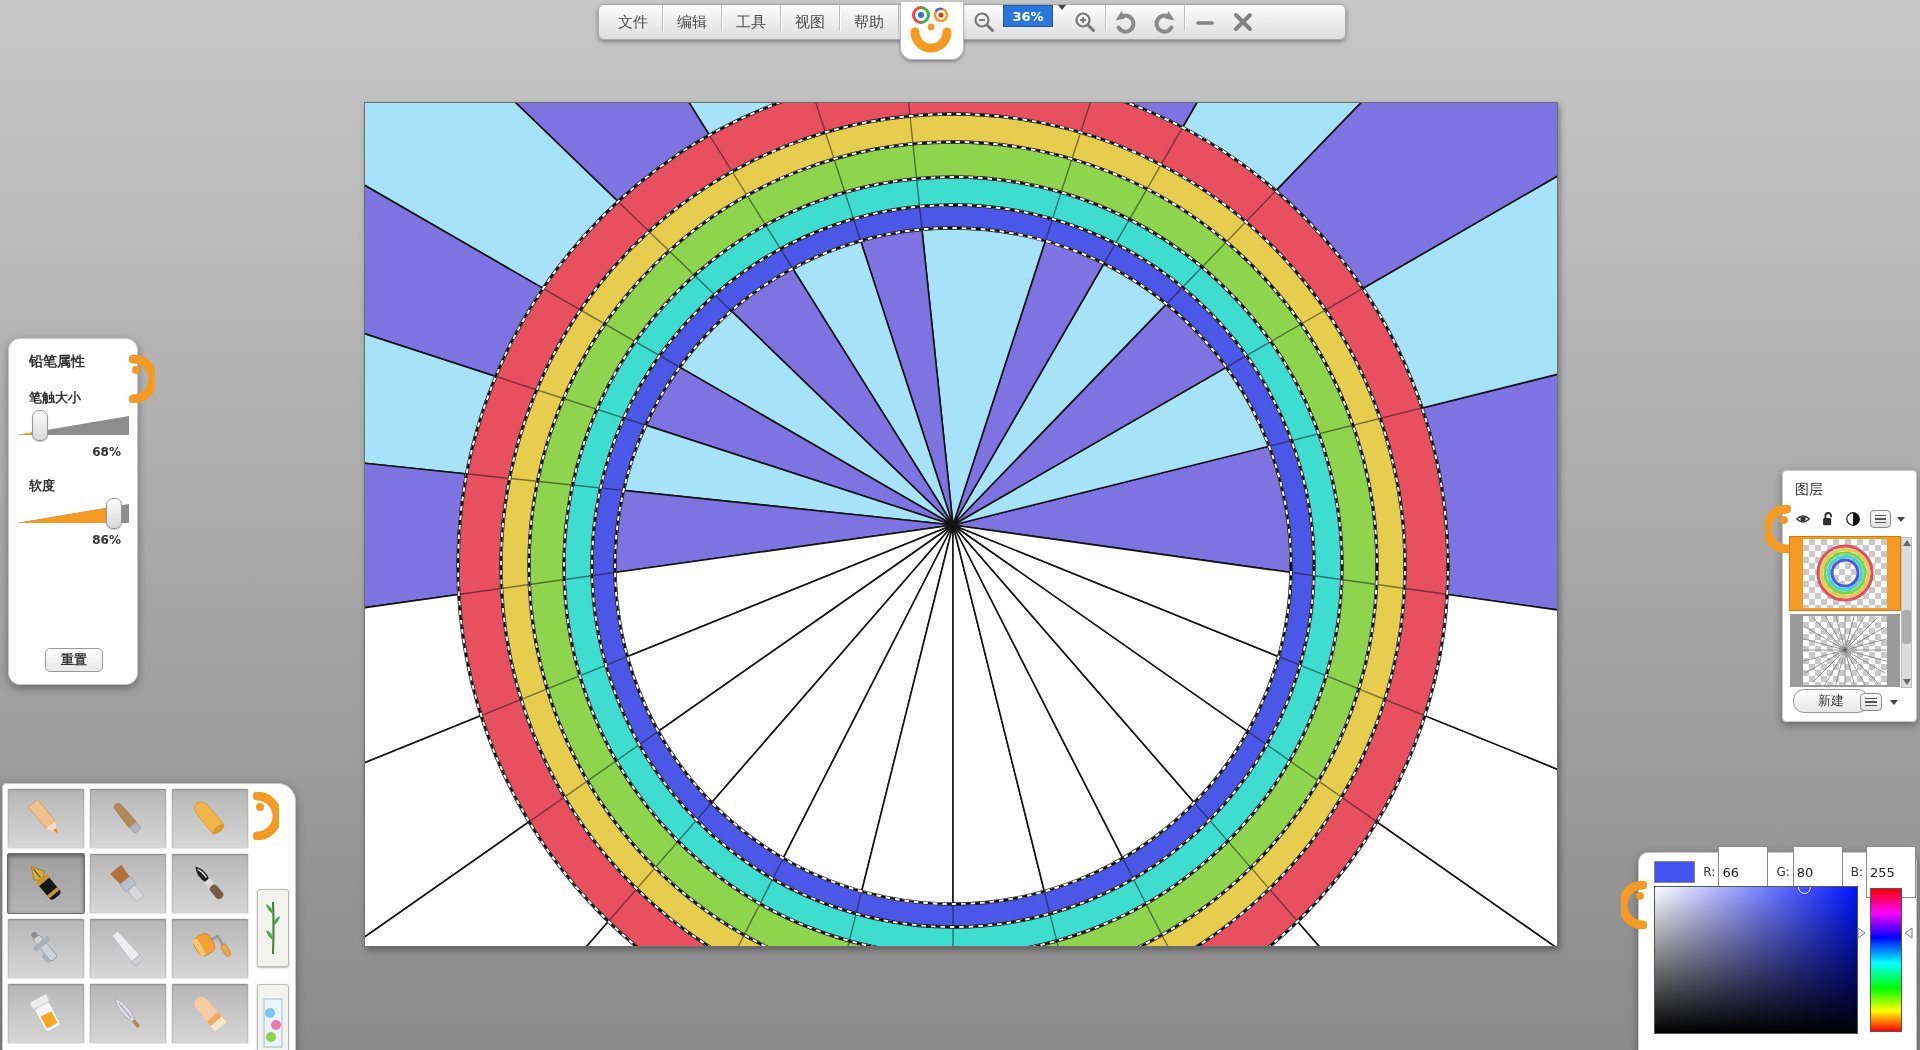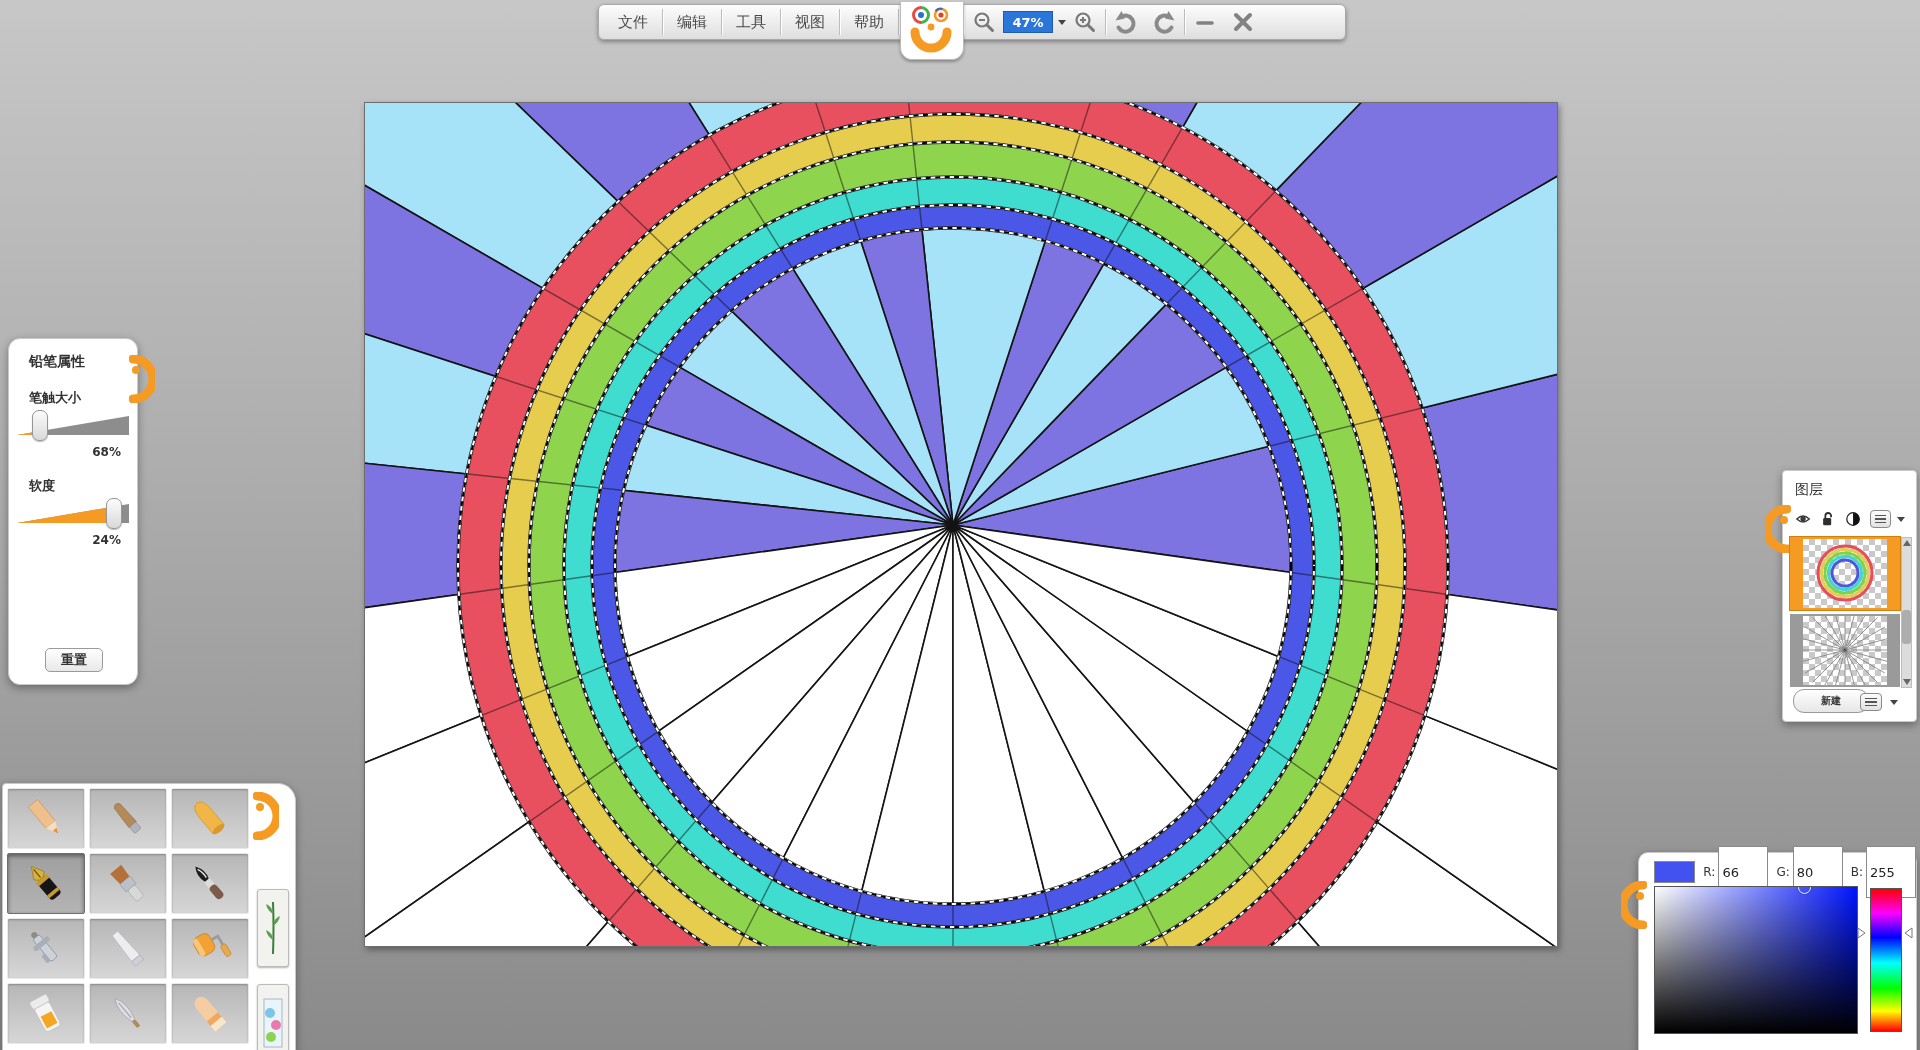--- a/index.html
+++ b/index.html
@@ -1,20 +1,20 @@
 <!DOCTYPE html>
 <html><head>
 <meta charset="utf-8">
 <style>
   html,body{margin:0;padding:0;}
   body{width:1920px;height:1050px;overflow:hidden;font-family:"DejaVu Sans","Liberation Sans",sans-serif;}
   .app{position:relative;width:1920px;height:1050px;background:linear-gradient(180deg,#c7c7c7 0%,#adadad 45%,#8a8a8a 100%);}
 
   
-  .toolbar{position:absolute;left:598px;top:4px;width:748px;height:36px;display:flex;align-items:center;
+  .toolbar{position:absolute;left:598px;top:4px;width:748px;height:36px;display:flex;
     background:linear-gradient(180deg,#fdfdfd,#ececec 55%,#dedede);border:1px solid #a8a8a8;border-radius:6px;
     box-shadow:0 2px 4px rgba(0,0,0,.35);padding:0 6px;box-sizing:border-box;}
   .menu-item{font-size:15px;color:#4a4a4a;padding:0 13px;height:34px;line-height:34px;cursor:default;white-space:nowrap;}
   .tb-sep{width:1px;height:26px;background:#bdbdbd;box-shadow:1px 0 0 #fff;margin:0 1px;}
   .tb-btn{width:38px;height:34px;display:flex;align-items:center;justify-content:center;}
   .zoom-box{width:48px;height:20px;background:#2b76d9;color:#fff;font-size:13px;font-weight:bold;
     display:flex;align-items:center;justify-content:center;border:1px solid #1d5cb0;}
   .caret{width:0;height:0;border-left:4px solid transparent;border-right:4px solid transparent;border-top:5px solid #444;margin-left:5px;}
   .clown-tab{position:relative;width:62px;height:34px;}
   .clown-inner{position:absolute;left:0;top:-3px;width:62px;height:57px;background:#fff;border:1px solid #bbb;
@@ -56,21 +56,21 @@
   .layers-title{font-size:14px;color:#333;margin:10px 0 0 12px;}
   .layers-icons{position:absolute;left:12px;top:38px;width:110px;height:20px;display:flex;align-items:center;gap:9px;}
   .layer-thumb{position:absolute;left:7px;width:110px;height:73px;}
   .layer-thumb .inner{position:absolute;left:13px;right:13px;top:2px;bottom:2px;overflow:hidden;}
   .checker{background:conic-gradient(#c9c9c9 0 25%,#ffffff 0 50%,#c9c9c9 0 75%,#ffffff 0);background-size:12px 12px;}
   .vscroll{position:absolute;right:4px;top:66px;width:11px;height:151px;background:#dcdcdc;border:1px solid #bdbdbd;box-sizing:border-box;}
   .vscroll .thumb{position:absolute;left:0;width:9px;top:72px;height:34px;background:#adadad;border-radius:3px;}
   .tri-up{width:0;height:0;border-left:4px solid transparent;border-right:4px solid transparent;border-bottom:6px solid #666;margin:2px auto;}
   .tri-down{width:0;height:0;border-left:4px solid transparent;border-right:4px solid transparent;border-top:6px solid #666;margin:2px auto;position:absolute;bottom:0;left:1px;}
   .new-btn{position:absolute;left:10px;bottom:8px;width:74px;height:22px;border:1px solid #9a9a9a;border-radius:11px;
-    background:linear-gradient(180deg,#fff,#e6e6e6);font-size:10px;color:#333;display:flex;align-items:center;justify-content:center;font-weight:bold;}
+    background:linear-gradient(180deg,#fff,#e6e6e6);font-size:13px;color:#333;display:flex;align-items:center;justify-content:center;}
   .list-btn{width:22px;height:18px;border:1px solid #8a8a8a;border-radius:4px;background:linear-gradient(180deg,#fcfcfc,#e2e2e2);
     display:flex;flex-direction:column;justify-content:center;gap:2px;padding:0 4px;box-sizing:border-box;}
   .list-btn i{display:block;height:1.5px;background:#555;}
 
   
   .color-panel{left:1638px;top:852px;width:277px;height:210px;border-radius:10px 10px 0 0;}
   .rgb-row{position:absolute;left:0;top:8px;width:100%;height:22px;display:flex;align-items:center;}
   .swatch{width:47px;height:20px;margin-left:15px;border:1px solid #8a8a8a;}
   .rgb-label{font-size:12px;color:#333;margin-left:8px;}
   .rgb-input{width:42px;height:18px;border:1px solid #8a8a8a;font-size:13px;color:#222;padding:16px 3px;margin-left:3px;font-family:"DejaVu Sans",sans-serif;}
@@ -116,21 +116,21 @@
     </div>
 
     <div class="tb-sep"></div>
     <div class="tb-btn">
       <svg width="24" height="24" viewBox="0 0 24 24">
         <circle cx="10" cy="10" r="6.5" fill="none" stroke="#787878" stroke-width="2.2"></circle>
         <line x1="7" y1="10" x2="13" y2="10" stroke="#787878" stroke-width="2"></line>
         <line x1="15" y1="15" x2="20.5" y2="20.5" stroke="#787878" stroke-width="3" stroke-linecap="round"></line>
       </svg>
     </div>
-    <div class="zoom-box">47%</div>
+    <div class="zoom-box">36%</div>
     <div class="caret"></div>
     <div class="tb-btn">
       <svg width="24" height="24" viewBox="0 0 24 24">
         <circle cx="10" cy="10" r="6.5" fill="none" stroke="#787878" stroke-width="2.2"></circle>
         <line x1="7" y1="10" x2="13" y2="10" stroke="#787878" stroke-width="2"></line>
         <line x1="10" y1="7" x2="10" y2="13" stroke="#787878" stroke-width="2"></line>
         <line x1="15" y1="15" x2="20.5" y2="20.5" stroke="#787878" stroke-width="3" stroke-linecap="round"></line>
       </svg>
     </div>
     <div class="tb-sep"></div>
@@ -265,21 +265,21 @@
     <div class="slider-value">68%</div>
 
     <div class="slider-label">软度</div>
     <div class="wedge-slider">
       <svg width="112" height="30" viewBox="0 0 112 30" class="wedge-svg">
           <polygon points="0,24 112,5 112,24" fill="#8d8d8d"></polygon>
           <polygon points="0,24 96.32,7.66 96.32,24" fill="#f59a23"></polygon>
         </svg>
       <div class="slider-thumb" style="left: 89.32px;"></div>
     </div>
-    <div class="slider-value">24%</div>
+    <div class="slider-value">86%</div>
 
     <div class="reset-btn">重置</div>
   </div>
 
   <div class="panel palette">
     <div class="tool-grid">
 
       <div class="tool-cell">
         <svg width="56" height="48" viewBox="0 0 40 40">
             <g transform="rotate(-40 20 20)">

